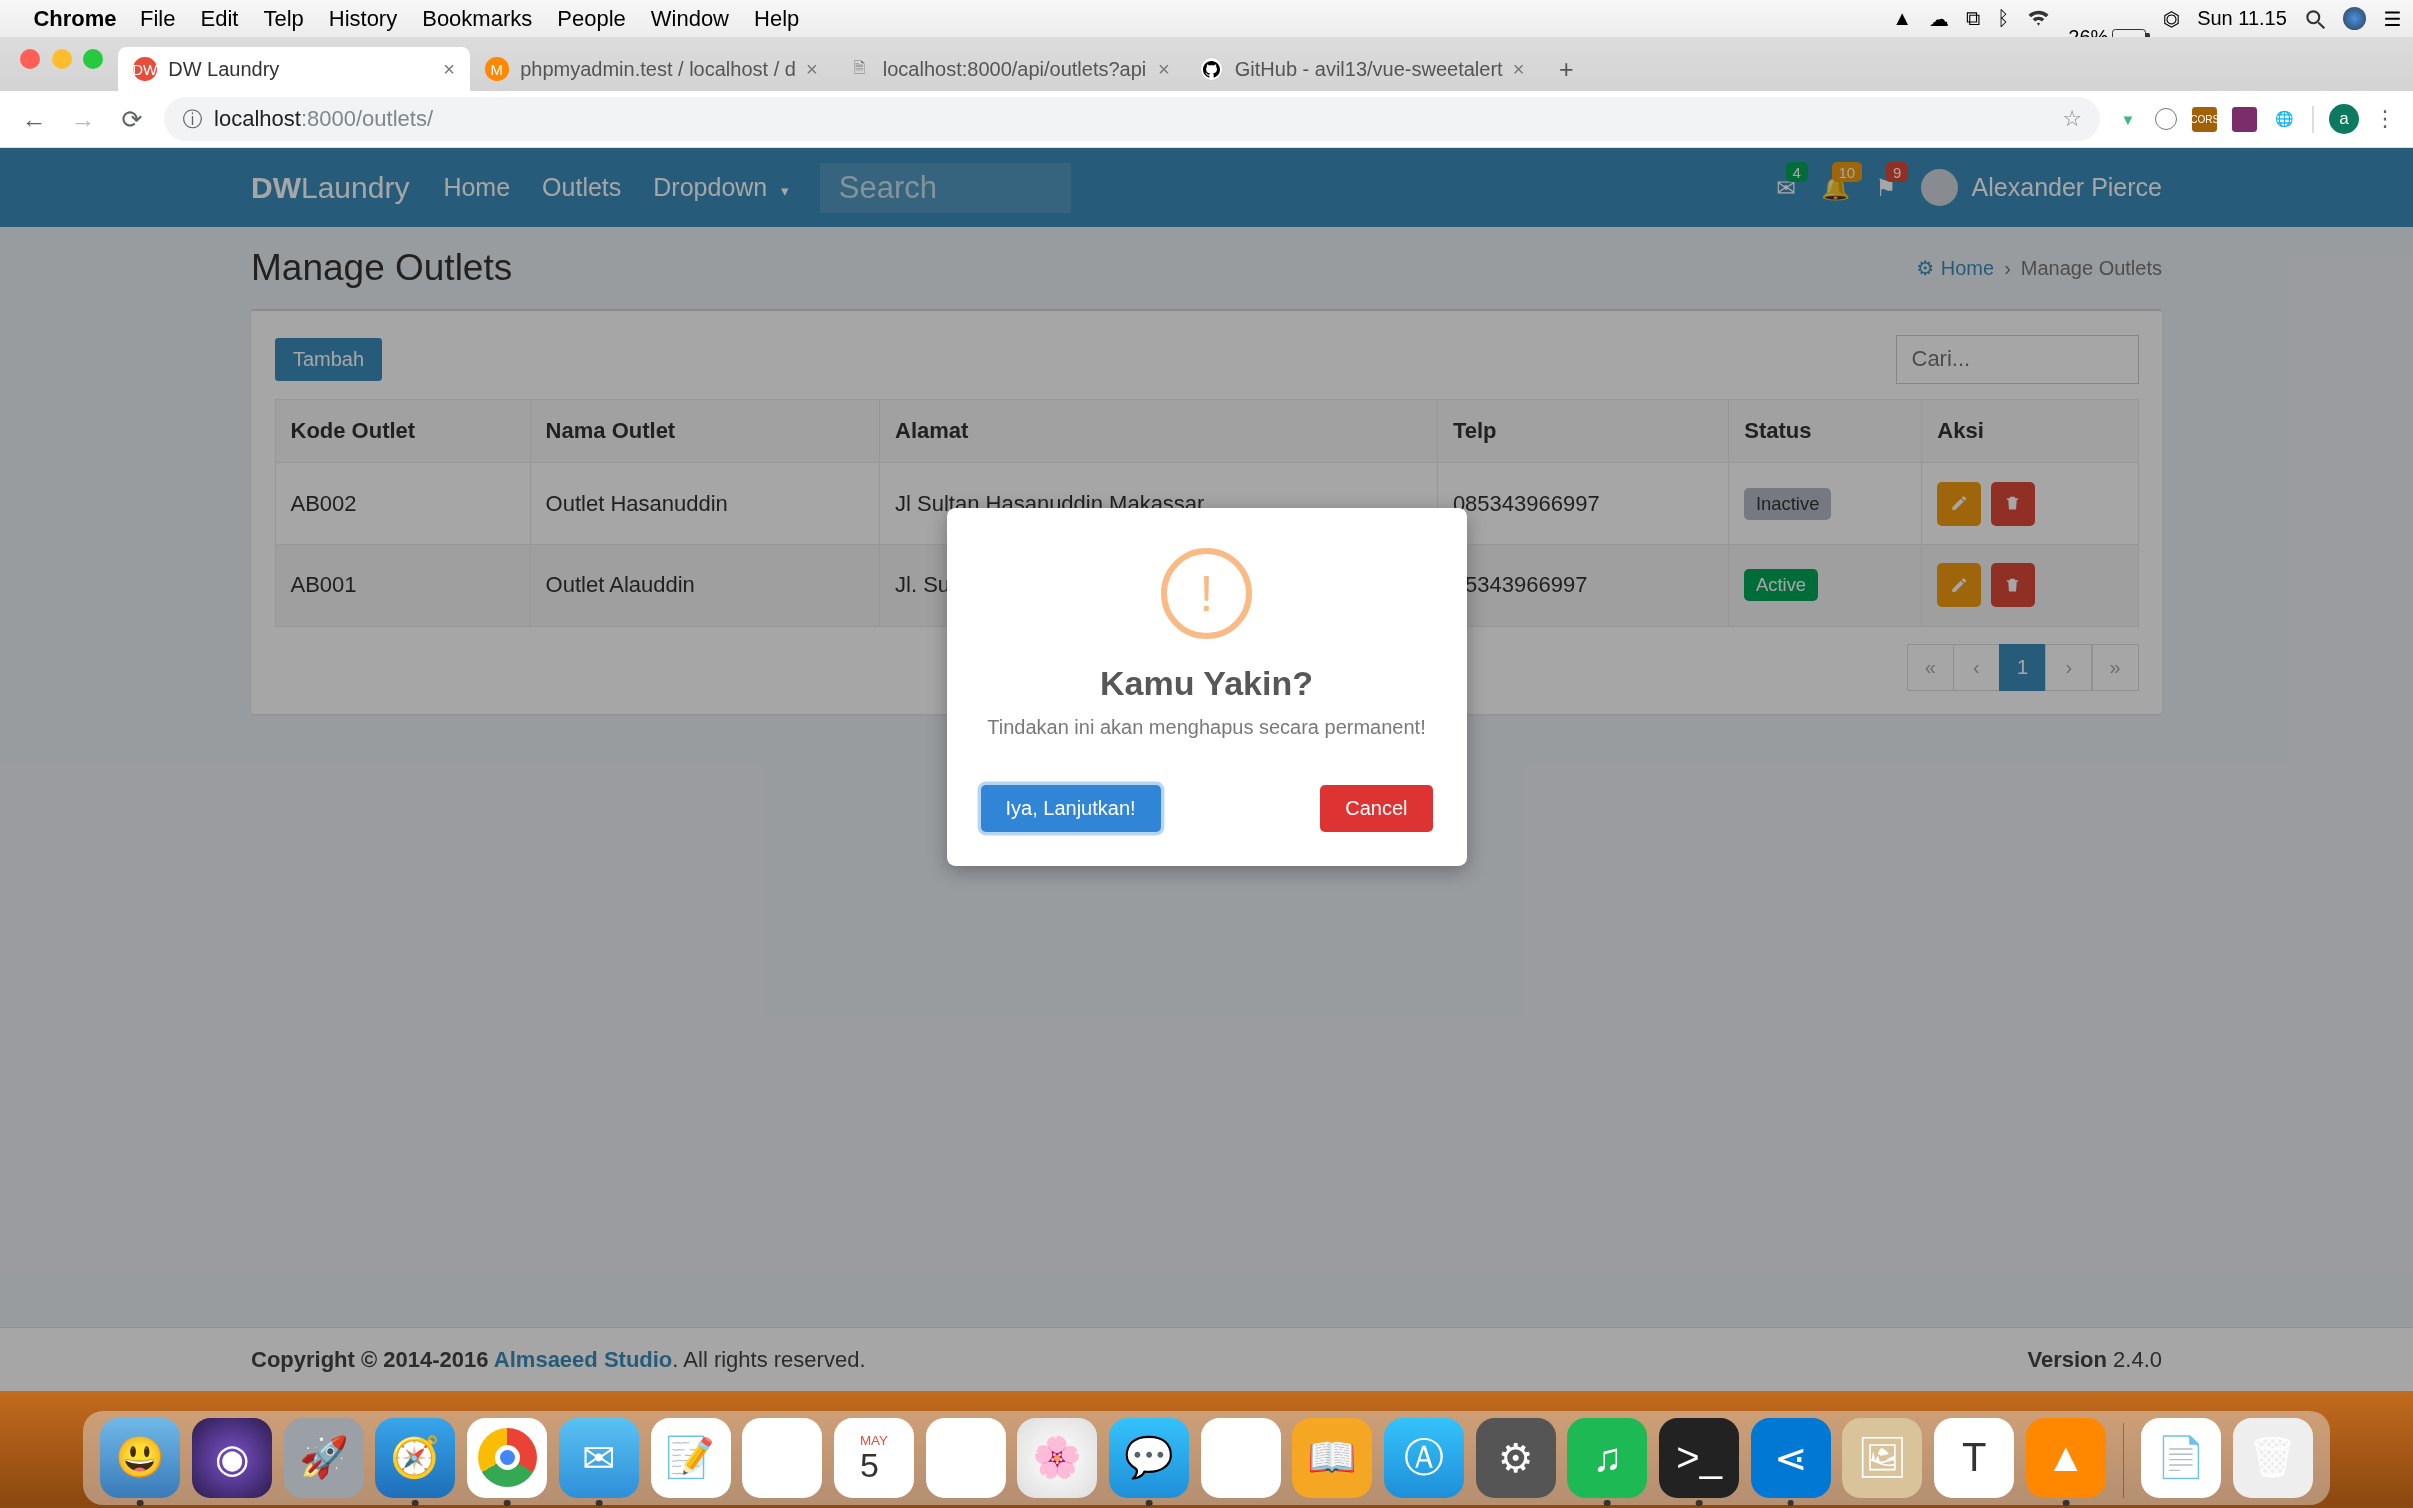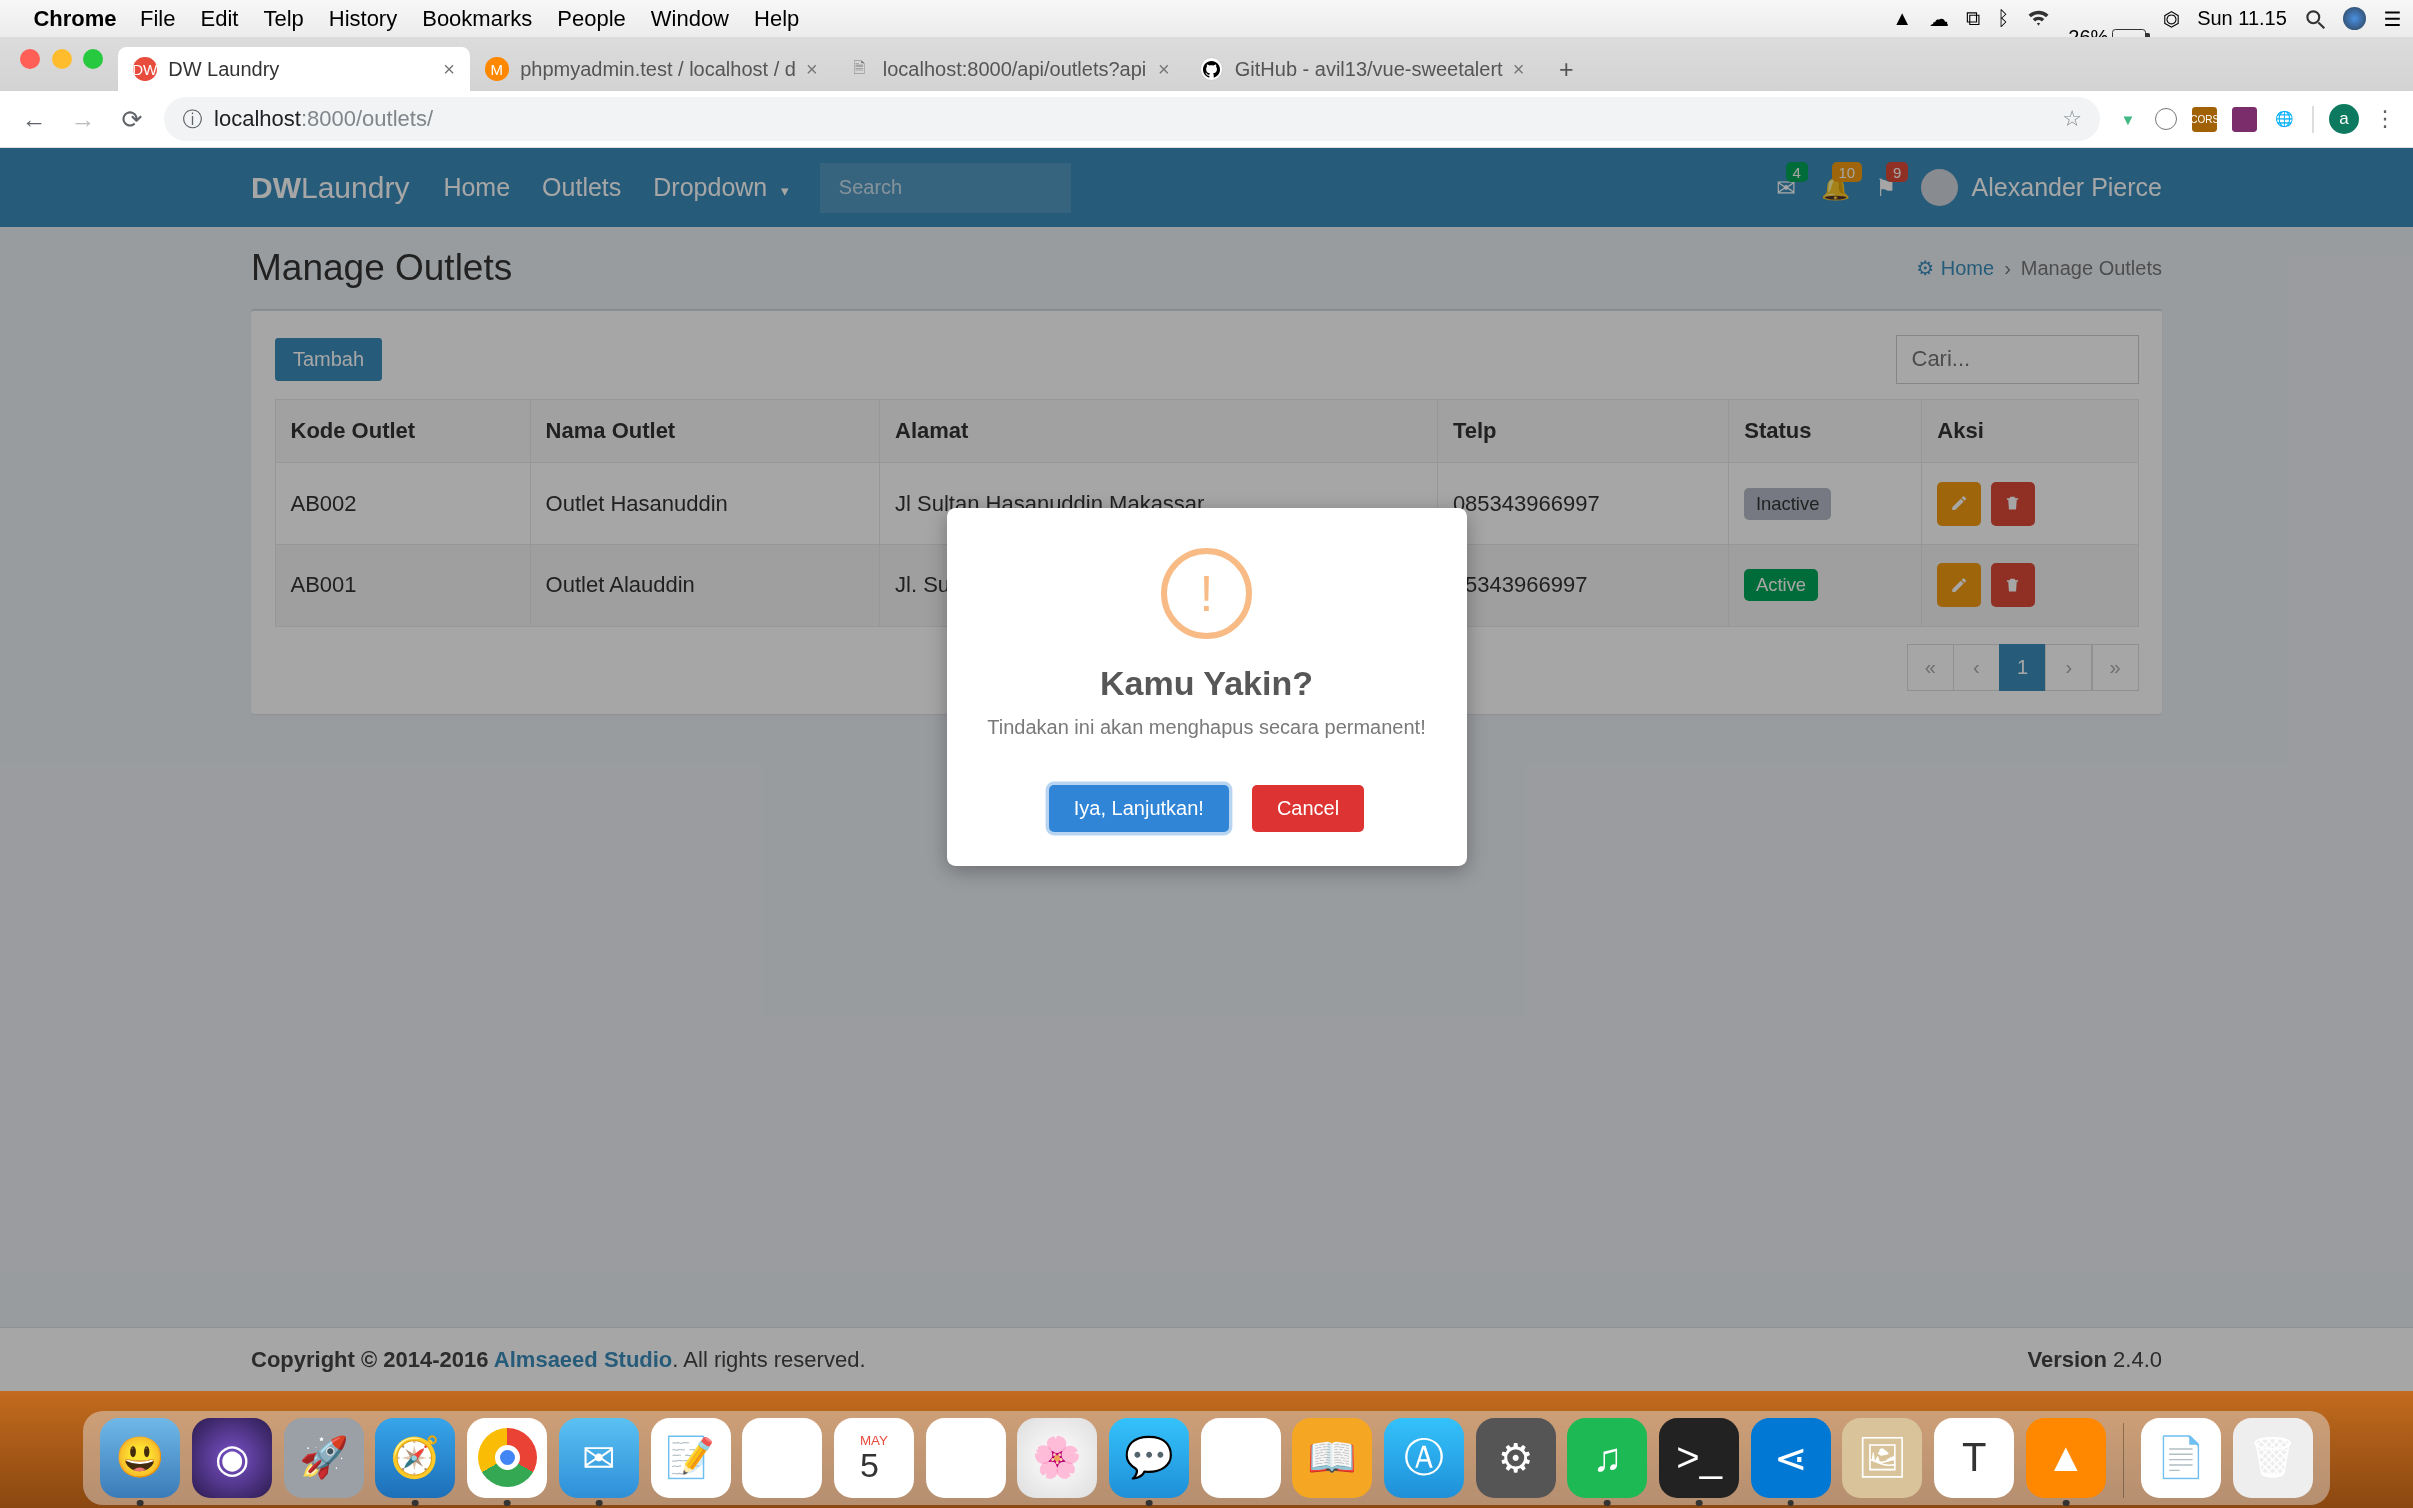--- a/index.html
+++ b/index.html
@@ -41,21 +41,21 @@
   .ext-icon { width:25px; height:25px; border-radius:3.4px; display:flex; align-items:center; justify-content:center; font-size:15px;}
   .avatar { width:30px; height:30px; border-radius:50%; background:#0d7a5f; color:#fff; display:flex; align-items:center; justify-content:center; font-size:17px;}
 
   
   .page { flex:1; display:flex; flex-direction:column; position:relative; background:#ecf0f5; }
   .app-header { height:79px; background:#3c8dbc; display:flex; align-items:center; padding:0 251px; color:#fff; font-size:25px; }
   .app-header .brand { margin-right:34px; font-size:30px; }
   .app-header .brand b{ font-weight:700;}
   .nav-link { margin-right:32px; color:#fff; }
   .nav-link .caret { font-size:15px; margin-left:6.7px;}
-  .search-box { background:rgba(255,255,255,.12); border:none; height:50px; width:251px; padding:0 18.4px; color:#fff; font-size:20px; }
+  .search-box { background:rgba(255,255,255,.12); border:none; height:50px; width:251px; padding:0 18.4px; color:#fff; font-size:31px; }
   .search-box::placeholder { color:rgba(255,255,255,.7);}
   .app-header .spacer { flex:1; }
   .hdr-icon { margin-right:25px; position:relative; color:#fff; font-size:23.5px;}
   .badge { position:absolute; top:-11.7px; right:-11.7px; background:#00a65a; color:#fff; font-size:15px; padding:1.7px 6.7px; border-radius:5px;}
   .badge.orange{background:#f39c12;}
   .badge.red{background:#dd4b39;}
   .user { display:flex; align-items:center; gap:13.4px; }
   .user .pic { width:37px; height:37px; border-radius:50%; background:#d2d6de;}
   
   .content-wrap { padding:20px 251px 0; }
@@ -90,21 +90,21 @@
   
   .footer { position:absolute; bottom:0; left:0; right:0; height:64px; background:#fff; border-top:0.8px solid #ddd; display:flex; align-items:center; justify-content:space-between; padding:0 251px; font-size:22px; color:#444;}
   .footer a { color:#3c8dbc; text-decoration:none;}
   
   
   .overlay { position:absolute; inset:0; background:rgba(0,0,0,.35); display:flex; align-items:flex-start; justify-content:center; padding-top:360px;}
   .modal { width:520px; background:#fff; border-radius:8.4px; padding:40px 34px 34px; text-align:center; box-shadow:0 5px 20px rgba(0,0,0,.3);}
   .modal .icon-ring { width:91px; height:91px; border:6.7px solid #f8bb86; border-radius:50%; margin:0 auto 25px; display:flex; align-items:center; justify-content:center; color:#f8bb86; font-size:50px;}
   .modal h2 { font-size:34px; font-weight:600; color:#575757; margin-bottom:13.4px;}
   .modal p { font-size:20px; color:#797979; margin-bottom:46px;}
-  .modal-btns { display:flex; justify-content:center; gap:23px;}
+  .modal-btns { display:flex; justify-content:space-between; gap:23px;}
   .modal-btn { font-size:20px; padding:11.7px 25px; border:none; border-radius:5px; color:#fff;}
   .modal-confirm { background:#3085d6; box-shadow:0 0 0 3.4px rgba(48,133,214,.35);}
   .modal-cancel { background:#d33;}
   
   
   .dock-wrap { position:absolute; bottom:0; left:0; right:0; height:117px; background:linear-gradient(#c36b1e,#8a4710); display:flex; align-items:flex-end; justify-content:center; padding-bottom:3.4px;}
   .dock { background:rgba(230,230,230,.45); border-radius:20px; padding:6.7px 17px; display:flex; gap:11.7px; align-items:flex-end; backdrop-filter:blur(3.4px);}
   .dock-item { width:80px; height:80px; border-radius:18.4px; display:flex; align-items:center; justify-content:center; font-size:40px; color:#fff; position:relative;}
   .dock-item .dot { position:absolute; bottom:-8.4px; left:50%; transform:translateX(-50%); width:6.7px; height:6.7px; background:#333; border-radius:50%;}
   .dock-sep { width:1.7px; height:75px; background:rgba(0,0,0,.3); margin:0 5px;}

